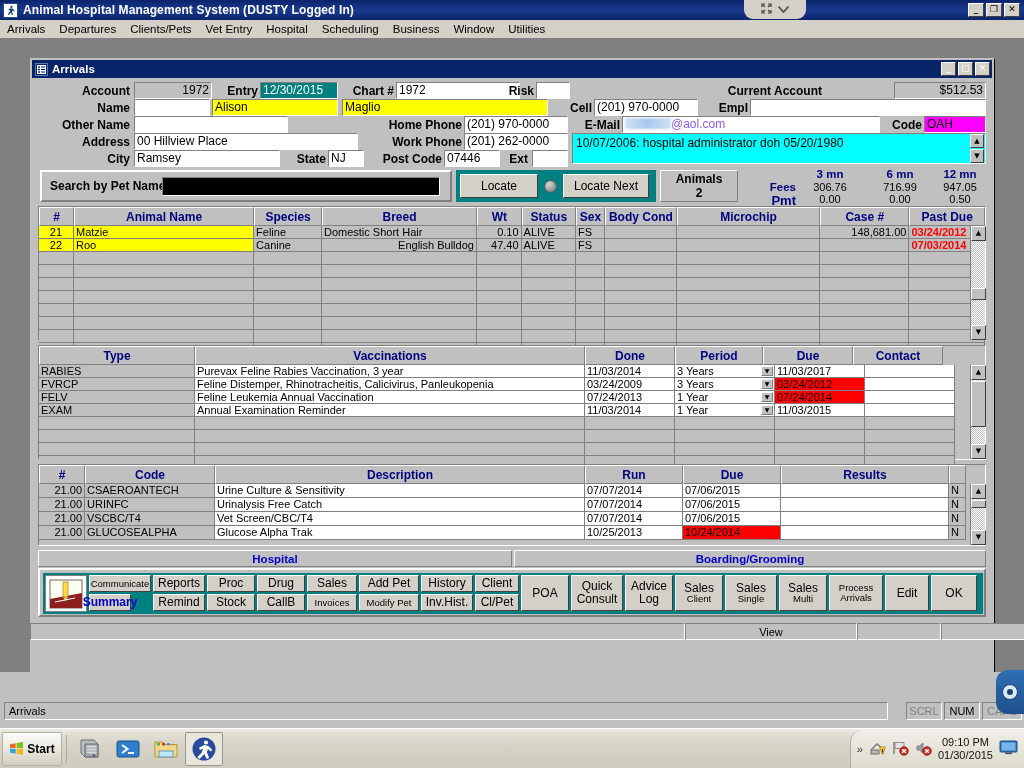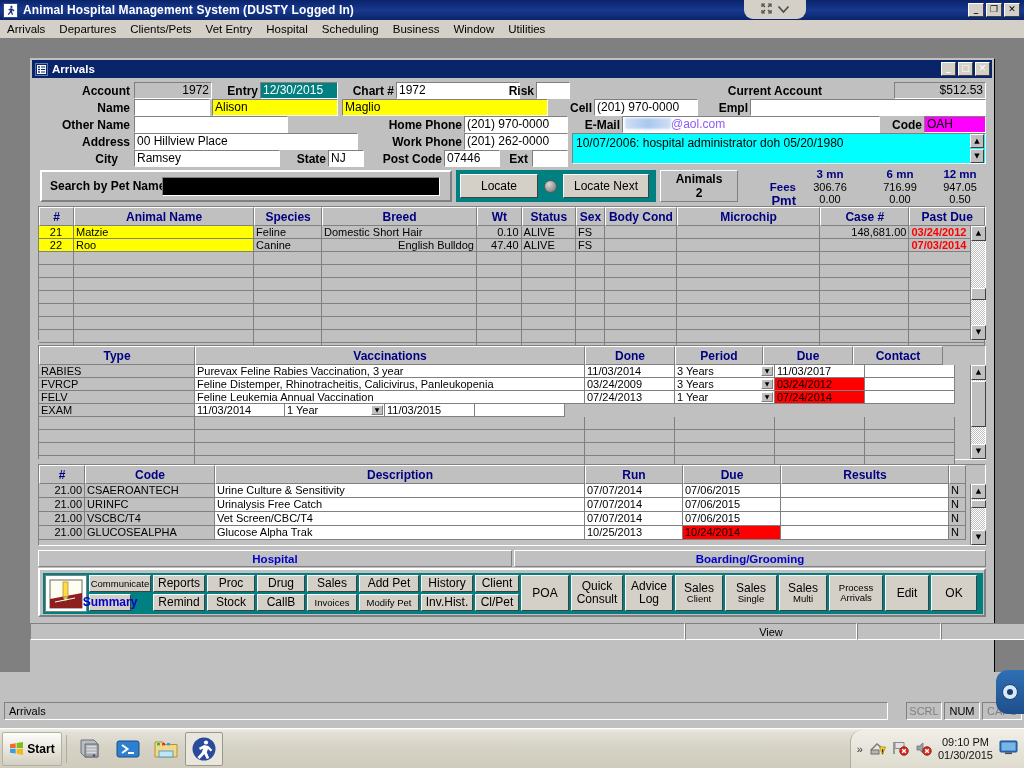--- a/index.html
+++ b/index.html
@@ -318,21 +318,21 @@
         <div class="abs lbl" style="left:22px; top:57px; width:76px;">Address</div>
         <div class="abs fld" style="left:102px; top:55px; width:224px;">00 Hillview Place</div>
         <div class="abs lbl" style="left:326px; top:57px; width:104px;">Work Phone</div>
         <div class="abs fld" style="left:432px; top:55px; width:104px;">(201) 262-0000</div>
         <div class="abs fld cyan" style="left:540px; top:55px; width:414px; height:31px; line-height:16px; padding:1px 3px;">10/07/2006: hospital administrator  doh  05/20/1980</div>
         <div class="abs" style="left:938px; top:56px; width:14px; height:29px;">
           <div class="sbbtn" style="top:0; width:14px; height:14px;">▲</div>
           <div class="sbbtn" style="top:15px; width:14px; height:14px;">▼</div>
         </div>
 
-        <div class="abs lbl" style="left:28px; top:74px; width:58px;">City</div>
+        <div class="abs lbl" style="left:40px; top:74px; width:58px;">City</div>
         <div class="abs fld" style="left:102px; top:72px; width:146px;">Ramsey</div>
         <div class="abs lbl" style="left:250px; top:74px; width:44px;">State</div>
         <div class="abs fld" style="left:296px; top:72px; width:36px;">NJ</div>
         <div class="abs lbl" style="left:334px; top:74px; width:76px;">Post Code</div>
         <div class="abs fld" style="left:412px; top:72px; width:56px;">07446</div>
         <div class="abs lbl" style="left:470px; top:74px; width:26px;">Ext</div>
         <div class="abs fld" style="left:500px; top:72px; width:36px;"></div>
 
         <div class="abs" style="left:8px; top:92px; width:412px; height:32px; background:#c0c0c0; border:2px solid; border-color:#fff #808080 #808080 #fff;">
           <div class="lbl" style="position:absolute; left:8px; top:7px; width:140px; text-align:left;">Search by Pet Name</div>
@@ -551,20 +551,21 @@
               <div class="grow" style="height: 13px;">
                 <div class="gc gray" style="width: 156px;">FELV</div>
                 <div class="gc " style="width: 390px;">Feline Leukemia Annual Vaccination</div>
                 <div class="gc " style="width: 90px;">07/24/2013</div>
                 <div class="gc " style="width: 100px; position: relative;">1 Year<div class="combo-arrow">▼</div></div>
                 <div class="gc red" style="width: 90px;">07/24/2014</div>
                 <div class="gc " style="width: 90px;"></div>
               </div>
               <div class="grow" style="height: 13px;">
                 <div class="gc gray" style="width: 156px;">EXAM</div>
+                <div class="gc " style="width: 390px;">Annual Examination Reminder</div>
                 <div class="gc " style="width: 90px;">11/03/2014</div>
                 <div class="gc " style="width: 100px; position: relative;">1 Year<div class="combo-arrow">▼</div></div>
                 <div class="gc " style="width: 90px;">11/03/2015</div>
                 <div class="gc " style="width: 90px;"></div>
               </div>
               <div class="grow empty" style="height: 13px;">
                 <div class="gc gray" style="width: 156px;"></div>
                 <div class="gc gray" style="width: 390px;"></div>
                 <div class="gc gray" style="width: 90px;"></div>
                 <div class="gc gray" style="width: 100px;"></div>

